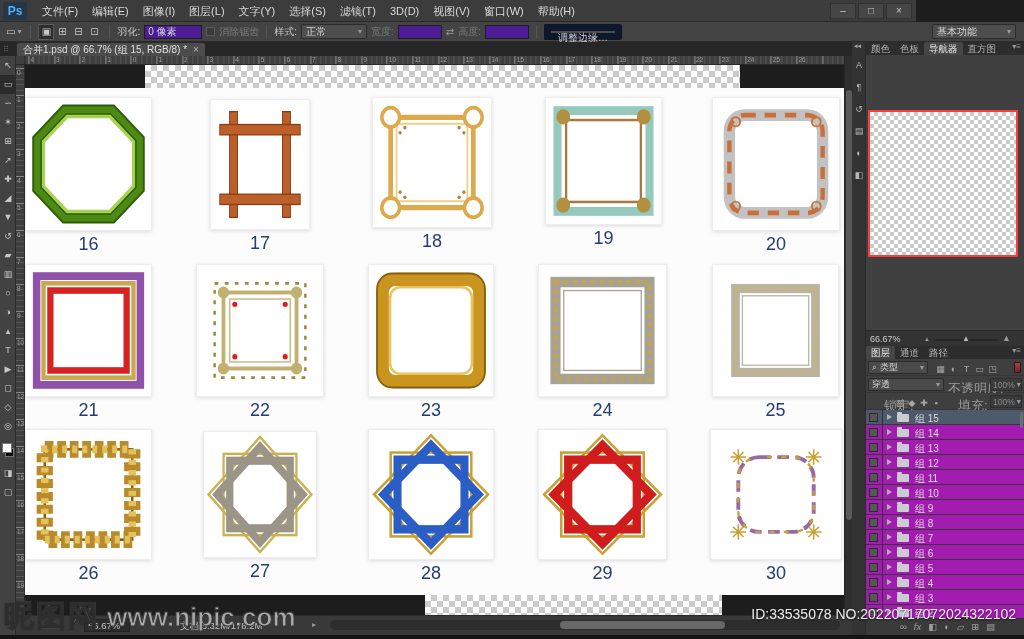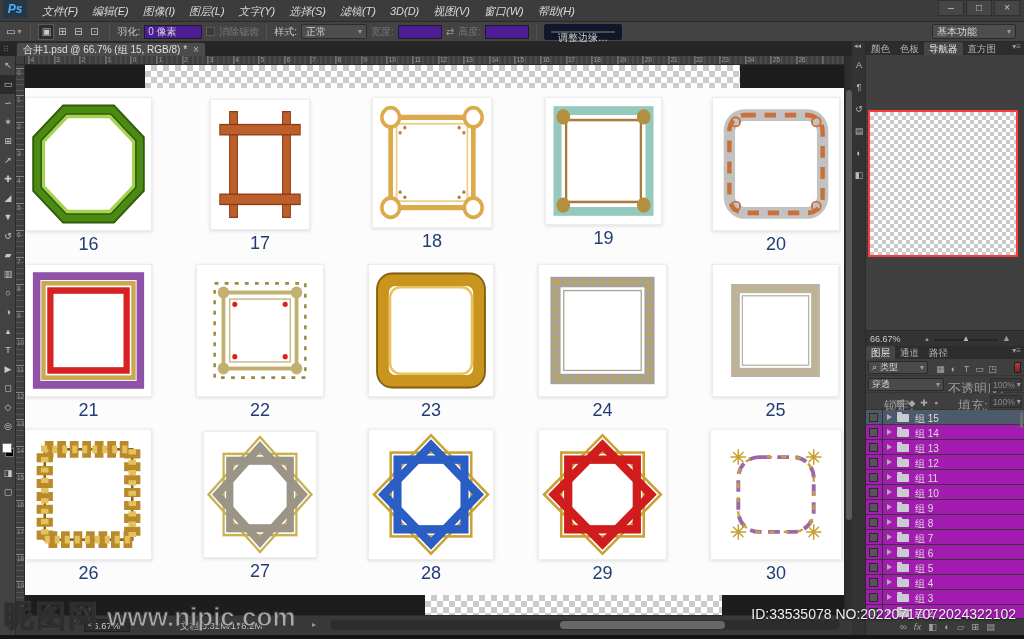--- a/index.html
+++ b/index.html
@@ -1,20 +1,20 @@
 <!DOCTYPE html>
 <html><head>
 <meta charset="utf-8">
 <style>
   html,body{margin:0;padding:0;background:#111;}
   *{box-sizing:border-box;font-family:"Liberation Sans","DejaVu Sans",sans-serif;}
   #app{position:relative;width:1024px;height:639px;overflow:hidden;background:#1d1d1d;font-size:11px;color:#ccc;}
 
   
-  #titlebar{position:absolute;left:0;top:0;width:1024px;height:22px;background:#3c3c3c;border-bottom:1px solid #2a2a2a;display:flex;align-items:flex-start;font-style:italic;}
+  #titlebar{position:absolute;left:0;top:0;width:916px;height:22px;background:#3c3c3c;border-bottom:1px solid #2a2a2a;display:flex;align-items:center;}
   #ps-logo{width:24px;height:18px;margin-left:3px;background:#253746;color:#4db2ff;font-weight:bold;font-size:12px;text-align:center;line-height:18px;border-radius:2px;}
   #menus{display:flex;margin-left:8px;}
   .menu-item{padding:0 7px;line-height:22px;font-size:11px;color:#d9d9d9;white-space:nowrap;}
   #win-controls{margin-left:auto;display:flex;margin-right:4px;}
   .win-btn{width:26px;height:16px;margin-left:2px;background:#464646;border:1px solid #303030;color:#c8c8c8;font-size:10px;text-align:center;line-height:14px;}
 
   
   #optionsbar{position:absolute;left:0;top:22px;width:1024px;height:20px;background:#434343;border-bottom:1px solid #2a2a2a;display:flex;align-items:center;padding:0 4px;gap:4px;}
   .sep{width:1px;height:14px;background:#2e2e2e;border-right:1px solid #555;margin:0 3px;}
   .opt-label{font-size:10px;color:#c6c6c6;white-space:nowrap;}

